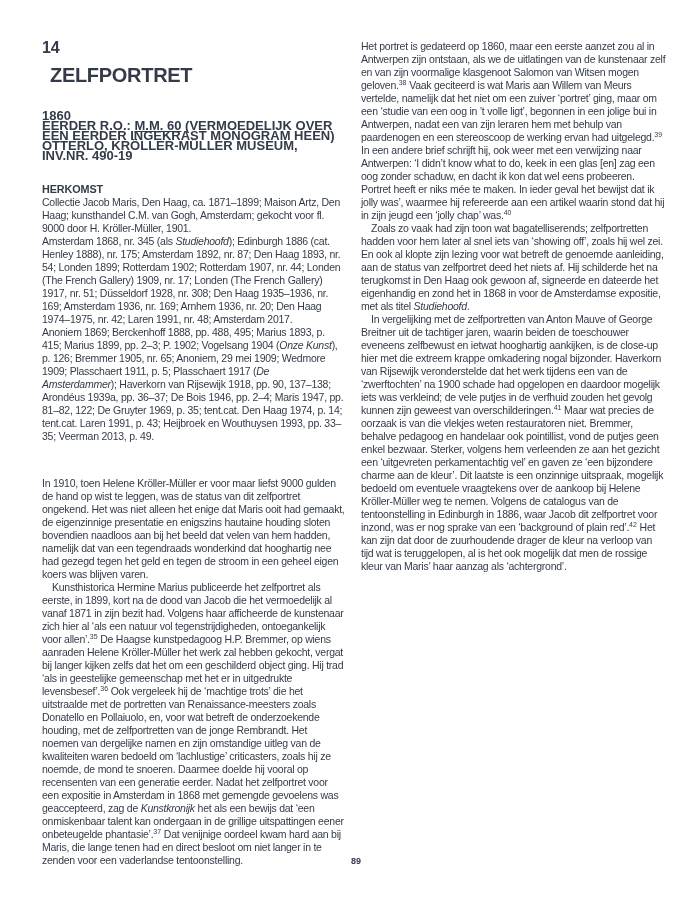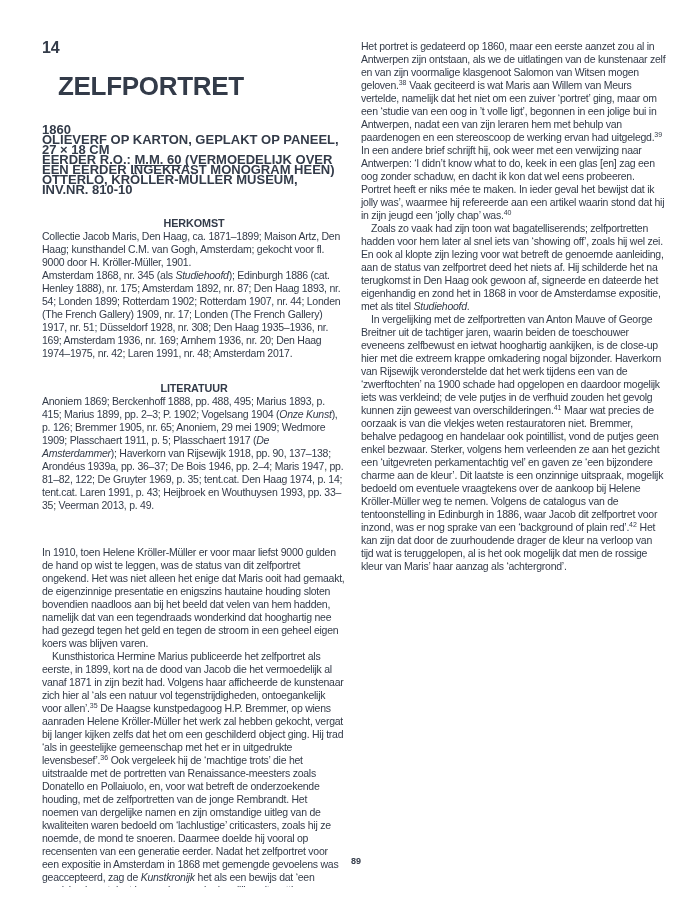--- a/index.html
+++ b/index.html
@@ -14,34 +14,33 @@
   .columns{
     position:absolute;left:42px;top:40px;
     display:flex;gap:15px;
   }
   .col{width:304px;}
   .col-right{width:306px;}
   .cat-num{
     font-size:16px;font-weight:bold;letter-spacing:-0.2px;line-height:1.05;
   }
   .title{
-    margin:16px;padding:0;
-    font-size:26px;font-weight:bold;letter-spacing:-0.3px;line-height:1.05;
+    margin:8px;padding:0;
+    font-size:20px;font-weight:bold;letter-spacing:-0.3px;line-height:1.05;
   }
   .tombstone{
     margin-top:25px;
     font-size:13px;font-weight:bold;letter-spacing:0;
     line-height:10px;
   }
   .sec{
     margin:0;padding:0;
     margin-top:22px;
     font-size:10.8px;font-weight:bold;letter-spacing:-0.1px;
     line-height:13px;
-    text-align:center;
   }
   .secbody,.body{
     margin:0;padding:0;
     font-size:10.5px;letter-spacing:-0.25px;
     line-height:13px;
     text-align:left;
     hyphens:auto;-webkit-hyphens:auto;
   }
   .body-start{margin-top:34px;}
   .indent{text-indent:10px;}
@@ -57,31 +56,29 @@
 
 <div class="page">
   <div class="columns">
 
     <div class="col col-left">
       <div class="cat-num">14</div>
       <h1 class="title">ZELFPORTRET</h1>
 
       <div class="tombstone">
         <div>1860</div>
-        <div>OLIEVERF OP KARTON, GEPLAKT OP PANEEL, 27 × 18 CM</div>
         <div><span>EERDER R.O.: </span><span style="text-decoration: underline; text-align: right;">M.M. 60</span><span> (VERMOEDELIJK OVER EEN EERDER INGEKRAST MONOGRAM HEEN)</span></div>
-        <div>OTTERLO, KRÖLLER-MÜLLER MUSEUM, INV.NR. 810-10</div>
+        <div>OTTERLO, KRÖLLER-MÜLLER MUSEUM, INV.NR. 490-19</div>
       </div>
 
       <h2 class="sec">HERKOMST</h2>
       <p class="secbody">Collectie Jacob Maris, Den Haag, ca. 1871–1899; Maison Artz, Den Haag; kunsthandel C.M. van Gogh, Amsterdam; gekocht voor fl. 9000 door H. Kröller-Müller, 1901.</p>
 
       <p class="secbody"><span>Amsterdam 1868, nr. 345 (als </span><span style="font-style: italic;">Studiehoofd</span><span>); Edinburgh 1886 (cat. Henley 1888), nr. 175; Amsterdam 1892, nr. 87; Den Haag 1893, nr. 54; Londen 1899; Rotterdam 1902; Rotterdam 1907, nr. 44; Londen (The French Gallery) 1909, nr. 17; Londen (The French Gallery) 1917, nr. 51; Düsseldorf 1928, nr. 308; Den Haag 1935–1936, nr. 169; Amsterdam 1936, nr. 169; Arnhem 1936, nr. 20; Den Haag 1974–1975, nr. 42; Laren 1991, nr. 48; Amsterdam 2017.</span></p>
 
-      <h2 class="sec">LITERATUUR</h2>
       <p class="secbody"><span>Anoniem 1869; Berckenhoff 1888, pp. 488, 495; Marius 1893, p. 415; Marius 1899, pp. 2–3; P. 1902; Vogelsang 1904 (</span><span style="font-style: italic;">Onze Kunst</span><span>), p. 126; Bremmer 1905, nr. 65; Anoniem, 29 mei 1909; Wedmore 1909; Plasschaert 1911, p. 5; Plasschaert 1917 (</span><span style="font-style: italic;">De Amsterdammer</span><span>); Haverkorn van Rijsewijk 1918, pp. 90, 137–138; Arondéus 1939a, pp. 36–37; De Bois 1946, pp. 2–4; Maris 1947, pp. 81–82, 122; De Gruyter 1969, p. 35; tent.cat. Den Haag 1974, p. 14; tent.cat. Laren 1991, p. 43; Heijbroek en Wouthuysen 1993, pp. 33–35; Veerman 2013, p. 49.</span></p>
 
       <p class="body body-start"><span>In 1910, toen Helene Kröller-Müller er voor maar liefst 9000 gulden de hand op wist te leggen, was de status van dit zelfportret ongekend. Het was niet alleen het enige dat Maris ooit had gemaakt, de eigenzinnige presentatie en enigszins hautaine houding sloten bovendien naadloos aan bij het beeld dat velen van hem hadden, namelijk dat van een tegendraads wonderkind dat hooghartig nee had gezegd tegen het geld en tegen de stroom in een geheel eigen koers was blijven varen.</span></p>
       <p class="body indent"><span>Kunsthistorica Hermine Marius publiceerde het zelfportret als eerste, in 1899, kort na de dood van Jacob die het vermoedelijk al vanaf 1871 in zijn bezit had. Volgens haar afficheerde de kunstenaar zich hier al ‘als een natuur vol tegenstrijdigheden, ontoegankelijk voor allen’.</span><sup>35</sup><span> De Haagse kunstpedagoog H.P. Bremmer, op wiens aanraden Helene Kröller-Müller het werk zal hebben gekocht, vergat bij langer kijken zelfs dat het om een geschilderd object ging. Hij trad ‘als in geestelijke gemeenschap met het er in uitgedrukte levensbesef’.</span><sup>36</sup><span> Ook vergeleek hij de ‘machtige trots’ die het uitstraalde met de portretten van Renaissance-meesters zoals Donatello en Pollaiuolo, en, voor wat betreft de onderzoekende houding, met de zelfportretten van de jonge Rembrandt. Het noemen van dergelijke namen en zijn omstandige uitleg van de kwaliteiten waren bedoeld om ‘lachlustige’ criticasters, zoals hij ze noemde, de mond te snoeren. Daarmee doelde hij vooral op recensenten van een generatie eerder. Nadat het zelfportret voor een expositie in Amsterdam in 1868 met gemengde gevoelens was geaccepteerd, zag de </span><span style="font-style: italic;">Kunstkronijk</span><span> het als een bewijs dat ‘een onmiskenbaar talent kan ondergaan in de grillige uitspattingen eener onbeteugelde phantasie’.</span><sup>37</sup><span> Dat venijnige oordeel kwam hard aan bij Maris, die lange tenen had en direct besloot om niet langer in te zenden voor een vaderlandse tentoonstelling.</span></p>
     </div>
 
     <div class="col col-right">
       <p class="body"><span>Het portret is gedateerd op 1860, maar een eerste aanzet zou al in Antwerpen zijn ontstaan, als we de uitlatingen van de kunstenaar zelf en van zijn voormalige klasgenoot Salomon van Witsen mogen geloven.</span><sup>38</sup><span> Vaak geciteerd is wat Maris aan Willem van Meurs vertelde, namelijk dat het niet om een zuiver ‘portret’ ging, maar om een ‘studie van een oog in ’t volle ligt’, begonnen in een jolige bui in Antwerpen, nadat een van zijn leraren hem met behulp van paardenogen en een stereoscoop de werking ervan had uitgelegd.</span><sup>39</sup><span> In een andere brief schrijft hij, ook weer met een verwijzing naar Antwerpen: ‘I didn’t know what to do, keek in een glas [en] zag een oog zonder schaduw, en dacht ik kon dat wel eens probeeren. Portret heeft er niks mée te maken. In ieder geval het bewijst dat ik jolly was’, waarmee hij refereerde aan een artikel waarin stond dat hij in zijn jeugd een ‘jolly chap’ was.</span><sup>40</sup></p>
       <p class="body indent"><span>Zoals zo vaak had zijn toon wat bagatelliserends; zelfportretten hadden voor hem later al snel iets van ‘showing off’, zoals hij wel zei. En ook al klopte zijn lezing voor wat betreft de genoemde aanleiding, aan de status van zelfportret deed het niets af. Hij schilderde het na terugkomst in Den Haag ook gewoon af, signeerde en dateerde het eigenhandig en zond het in 1868 in voor de Amsterdamse expositie, met als titel </span><span style="font-style: italic;">Studiehoofd</span><span>.</span></p>
       <p class="body indent"><span>In vergelijking met de zelfportretten van Anton Mauve of George Breitner uit de tachtiger jaren, waarin beiden de toeschouwer eveneens zelfbewust en ietwat hooghartig aankijken, is de close-up hier met die extreem krappe omkadering nogal bijzonder. Haverkorn van Rijsewijk veronderstelde dat het werk tijdens een van de ‘zwerftochten’ na 1900 schade had opgelopen en daardoor mogelijk iets was verkleind; de vele putjes in de verfhuid zouden het gevolg kunnen zijn geweest van overschilderingen.</span><sup>41</sup><span> Maar wat precies de oorzaak is van die vlekjes weten restauratoren niet. Bremmer, behalve pedagoog en handelaar ook pointillist, vond de putjes geen enkel bezwaar. Sterker, volgens hem verleenden ze aan het gezicht een ‘uitgevreten perkamentachtig vel’ en gaven ze ‘een bijzondere charme aan de kleur’. Dit laatste is een onzinnige uitspraak, mogelijk bedoeld om eventuele vraagtekens over de aankoop bij Helene Kröller-Müller weg te nemen. Volgens de catalogus van de tentoonstelling in Edinburgh in 1886, waar Jacob dit zelfportret voor inzond, was er nog sprake van een ‘background of plain red’.</span><sup>42</sup><span> Het kan zijn dat door de zuurhoudende drager de kleur na verloop van tijd wat is teruggelopen, al is het ook mogelijk dat men de rossige kleur van Maris’ haar aanzag als ‘achtergrond’.</span></p>

